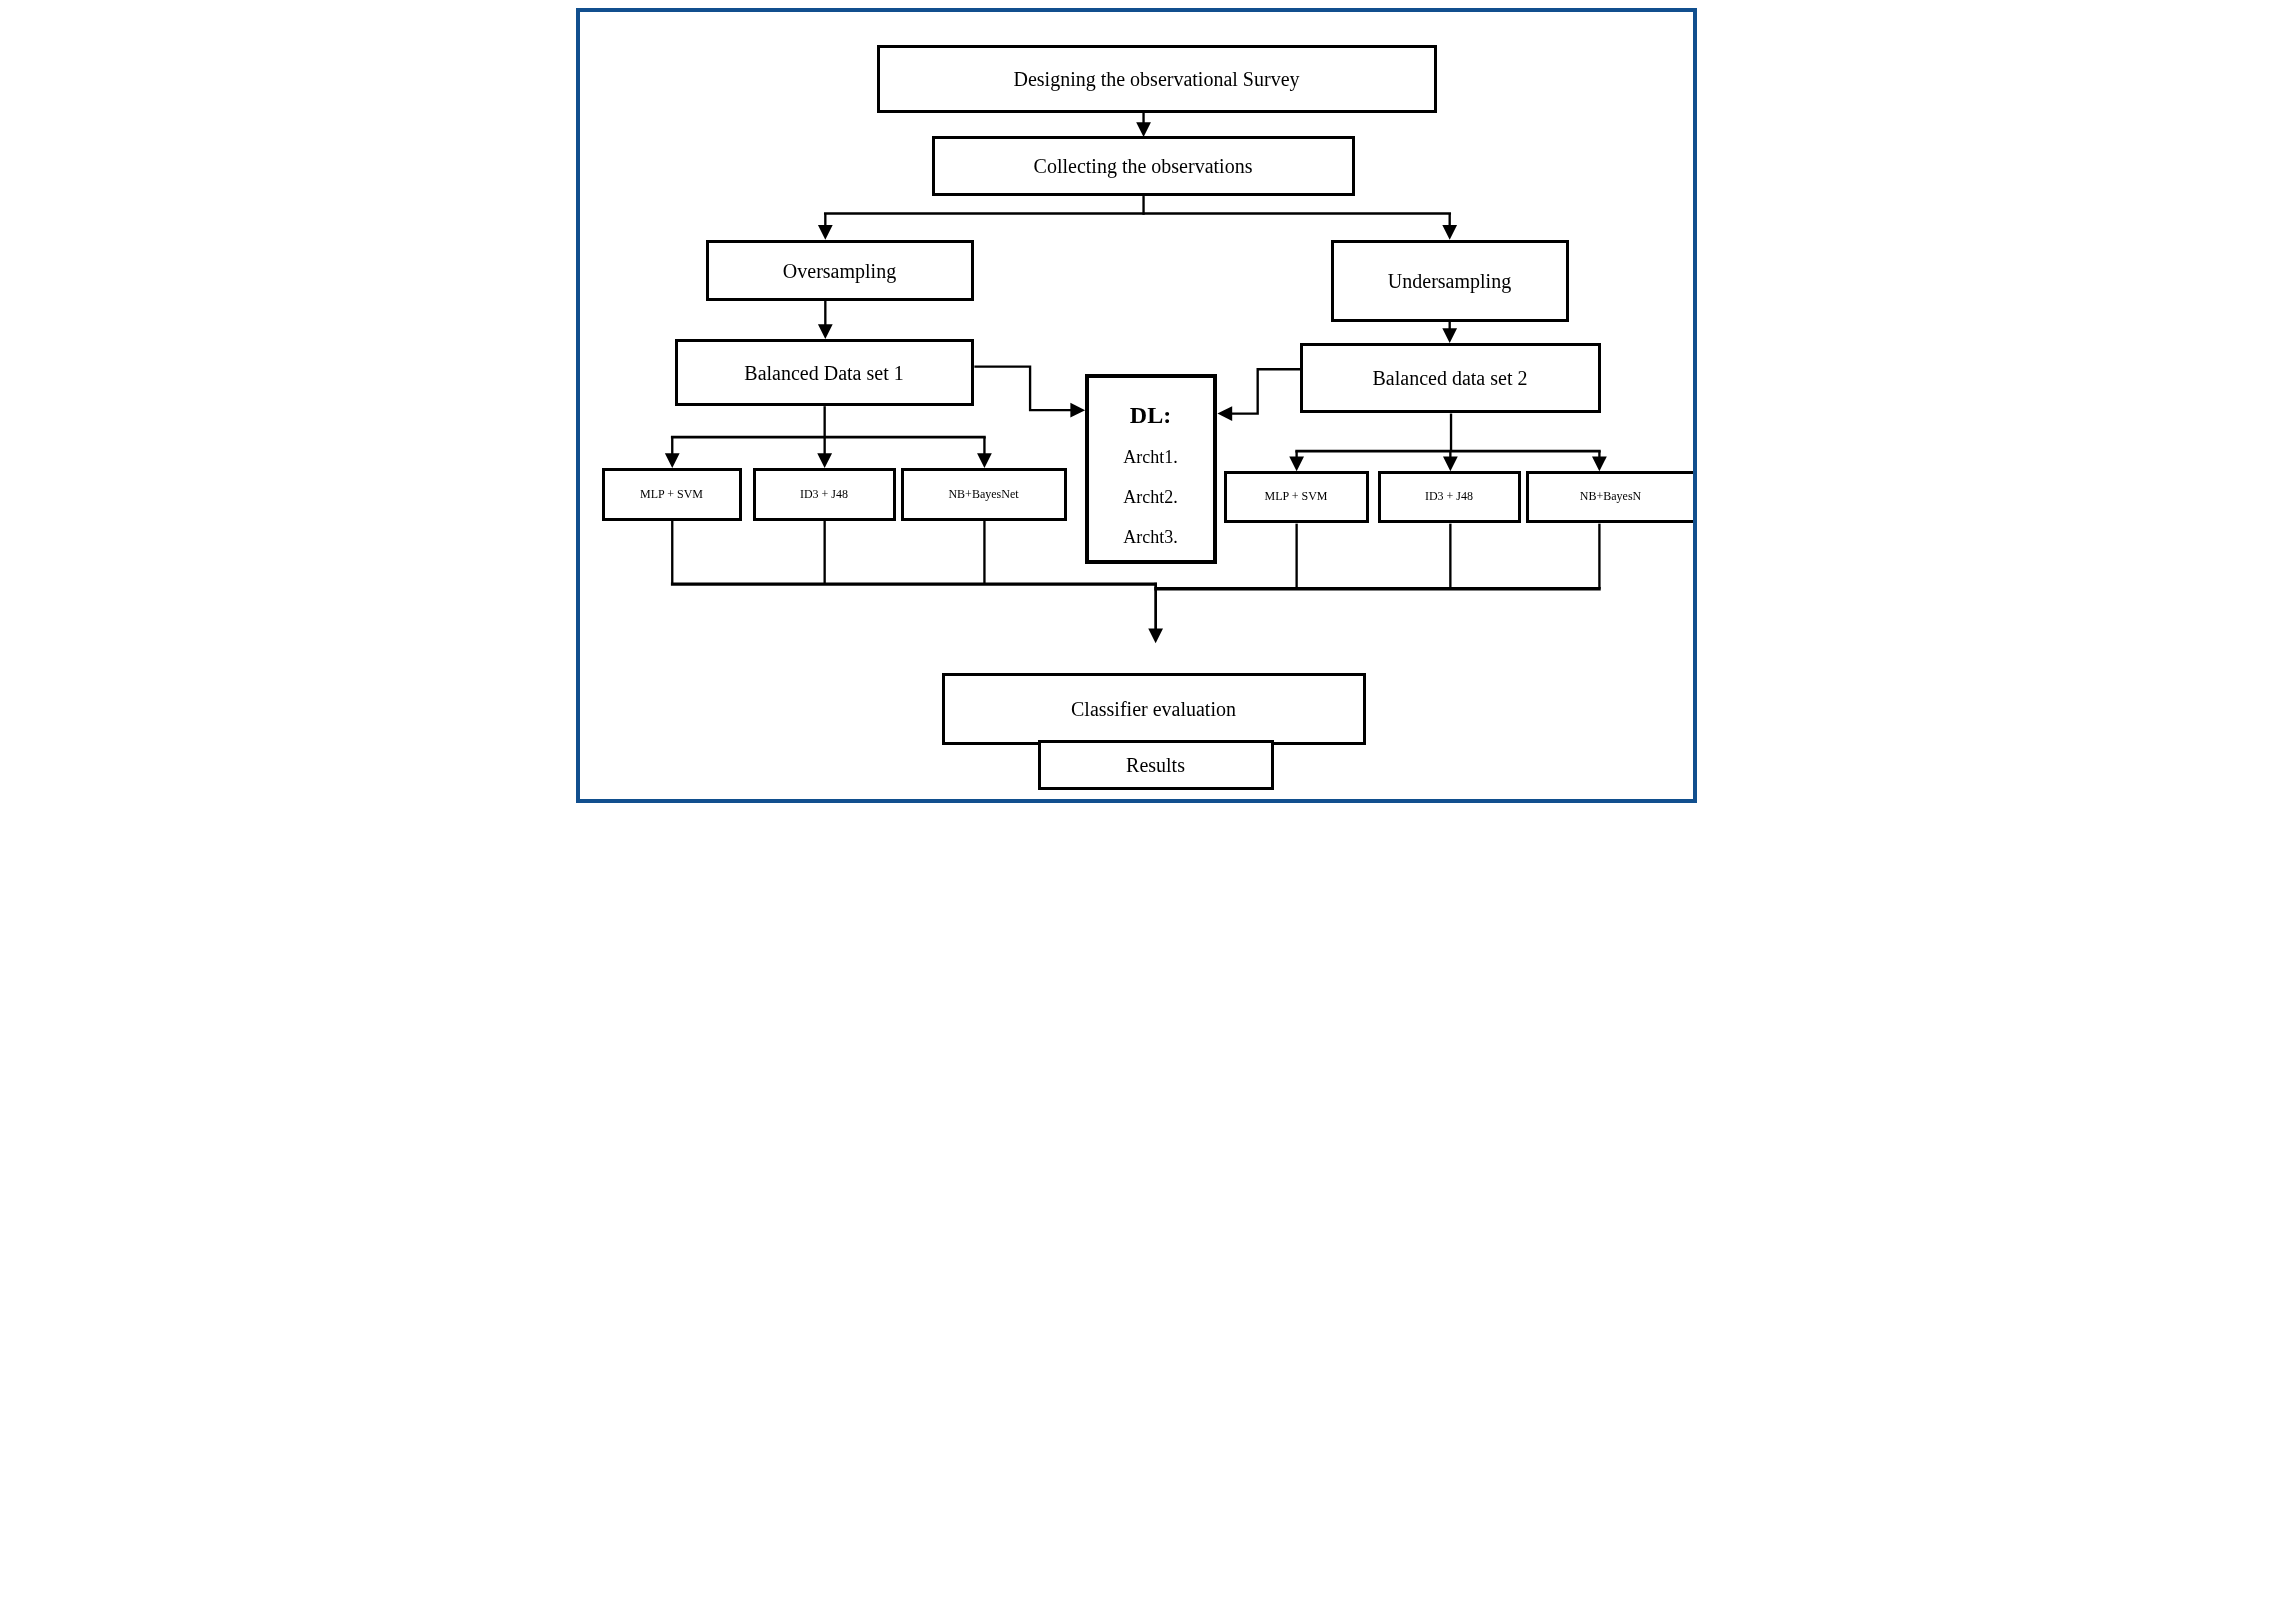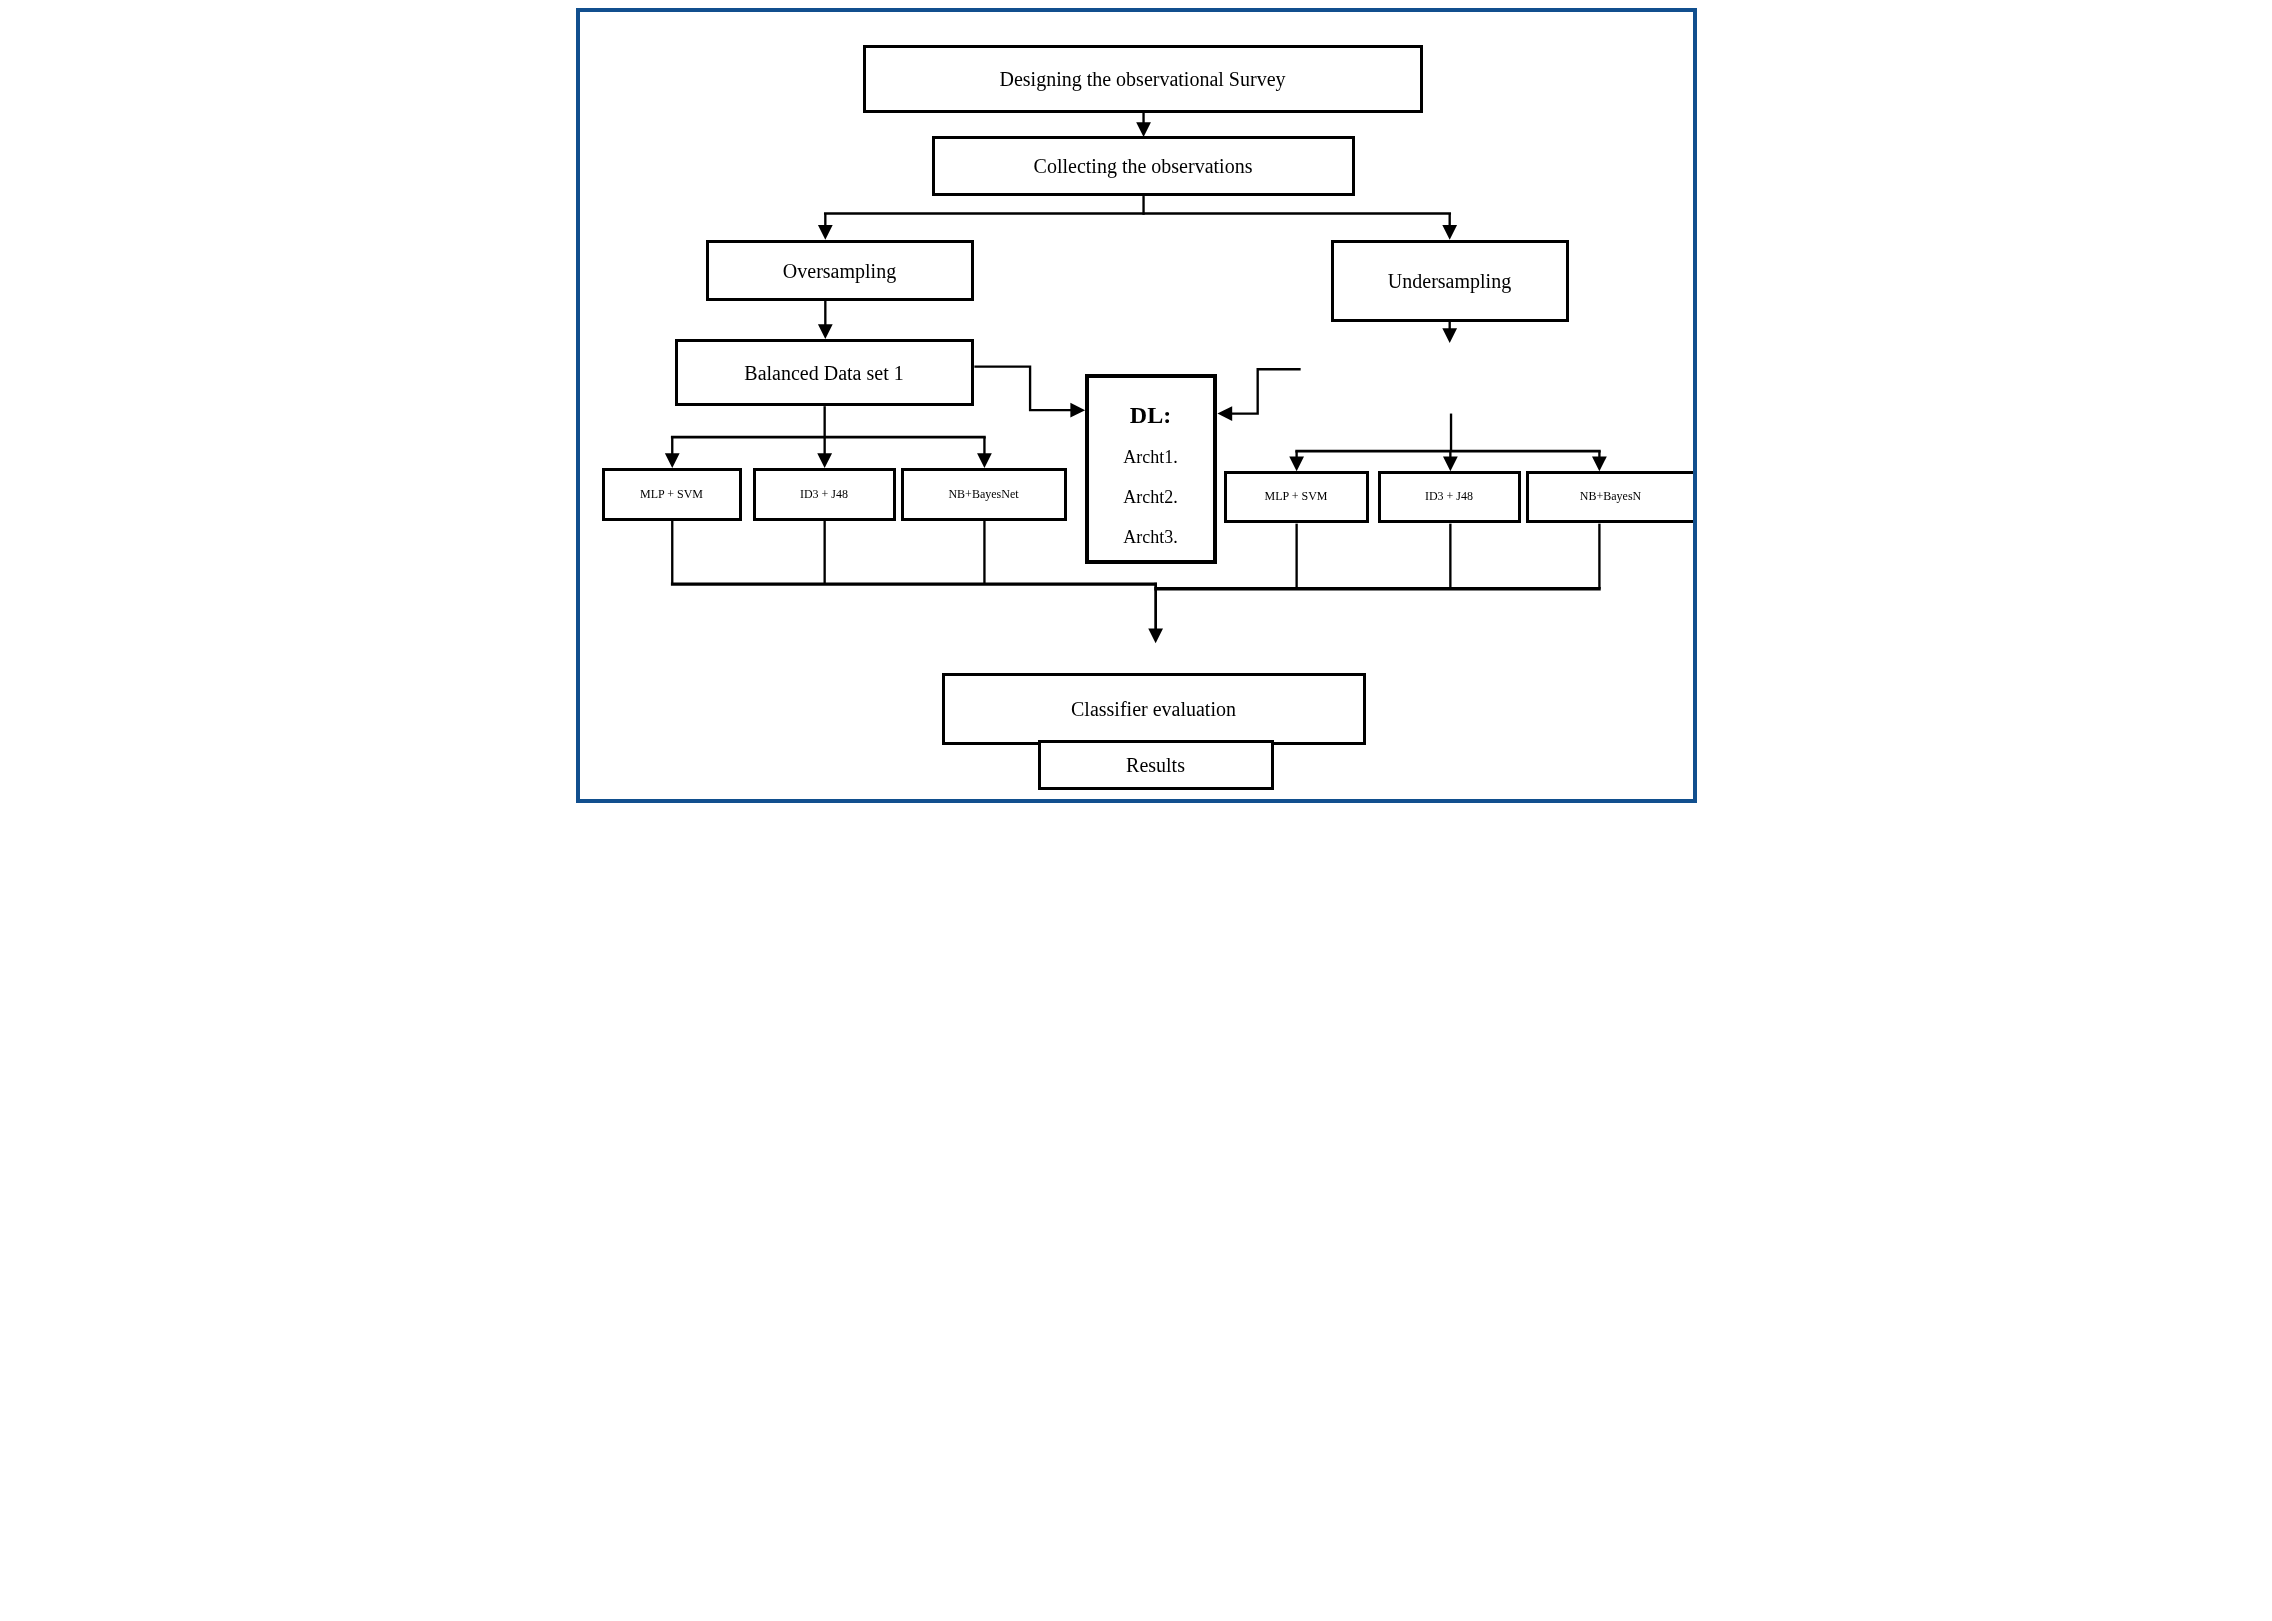--- a/index.html
+++ b/index.html
@@ -153,40 +153,43 @@
       <line x1="875" y1="868" x2="875" y2="942" stroke-width="4"></line>
       <polygon points="864,936 886,936 875,958"></polygon>
     </g>
 
     <g>
       <line x1="875" y1="1041" x2="875" y2="1086" stroke-width="3.5"></line>
       <polygon points="864,1080 886,1080 875,1102"></polygon>
     </g>
   </svg>
 
-  <div class="box" style="left:295px; top:45px; width:560px; height:68px;">
+  <div class="box" style="left:309px; top:45px; width:560px; height:68px;">
     <span>Designing the observational Survey</span>
   </div>
 
   <div class="box" style="left:364px; top:136px; width:423px; height:60px;">
     <span>Collecting the observations</span>
   </div>
 
   <div class="box" style="left:138px; top:240px; width:268px; height:61px;">
     <span>Oversampling</span>
   </div>
 
   <div class="box" style="left:763px; top:240px; width:238px; height:82px;">
     <span>Undersampling</span>
   </div>
 
   <div class="box" style="left:107px; top:339px; width:299px; height:67px;">
     <span>Balanced Data set 1</span>
   </div>
 
+  <div class="box" style="left:732px; top:343px; width:301px; height:70px;">
+    <span>Balanced data set 2</span>
+  </div>
 
   <div class="box dl" style="left:517px; top:374px; width:132px; height:190px;">
     <span class="dl-title">DL:</span>
     <span class="dl-item">Archt1.</span>
     <span class="dl-item">Archt2.</span>
     <span class="dl-item">Archt3.</span>
   </div>
 
   <div class="box small" style="left:34px; top:468px; width:140px; height:53px;">
     <span>MLP + SVM</span>

